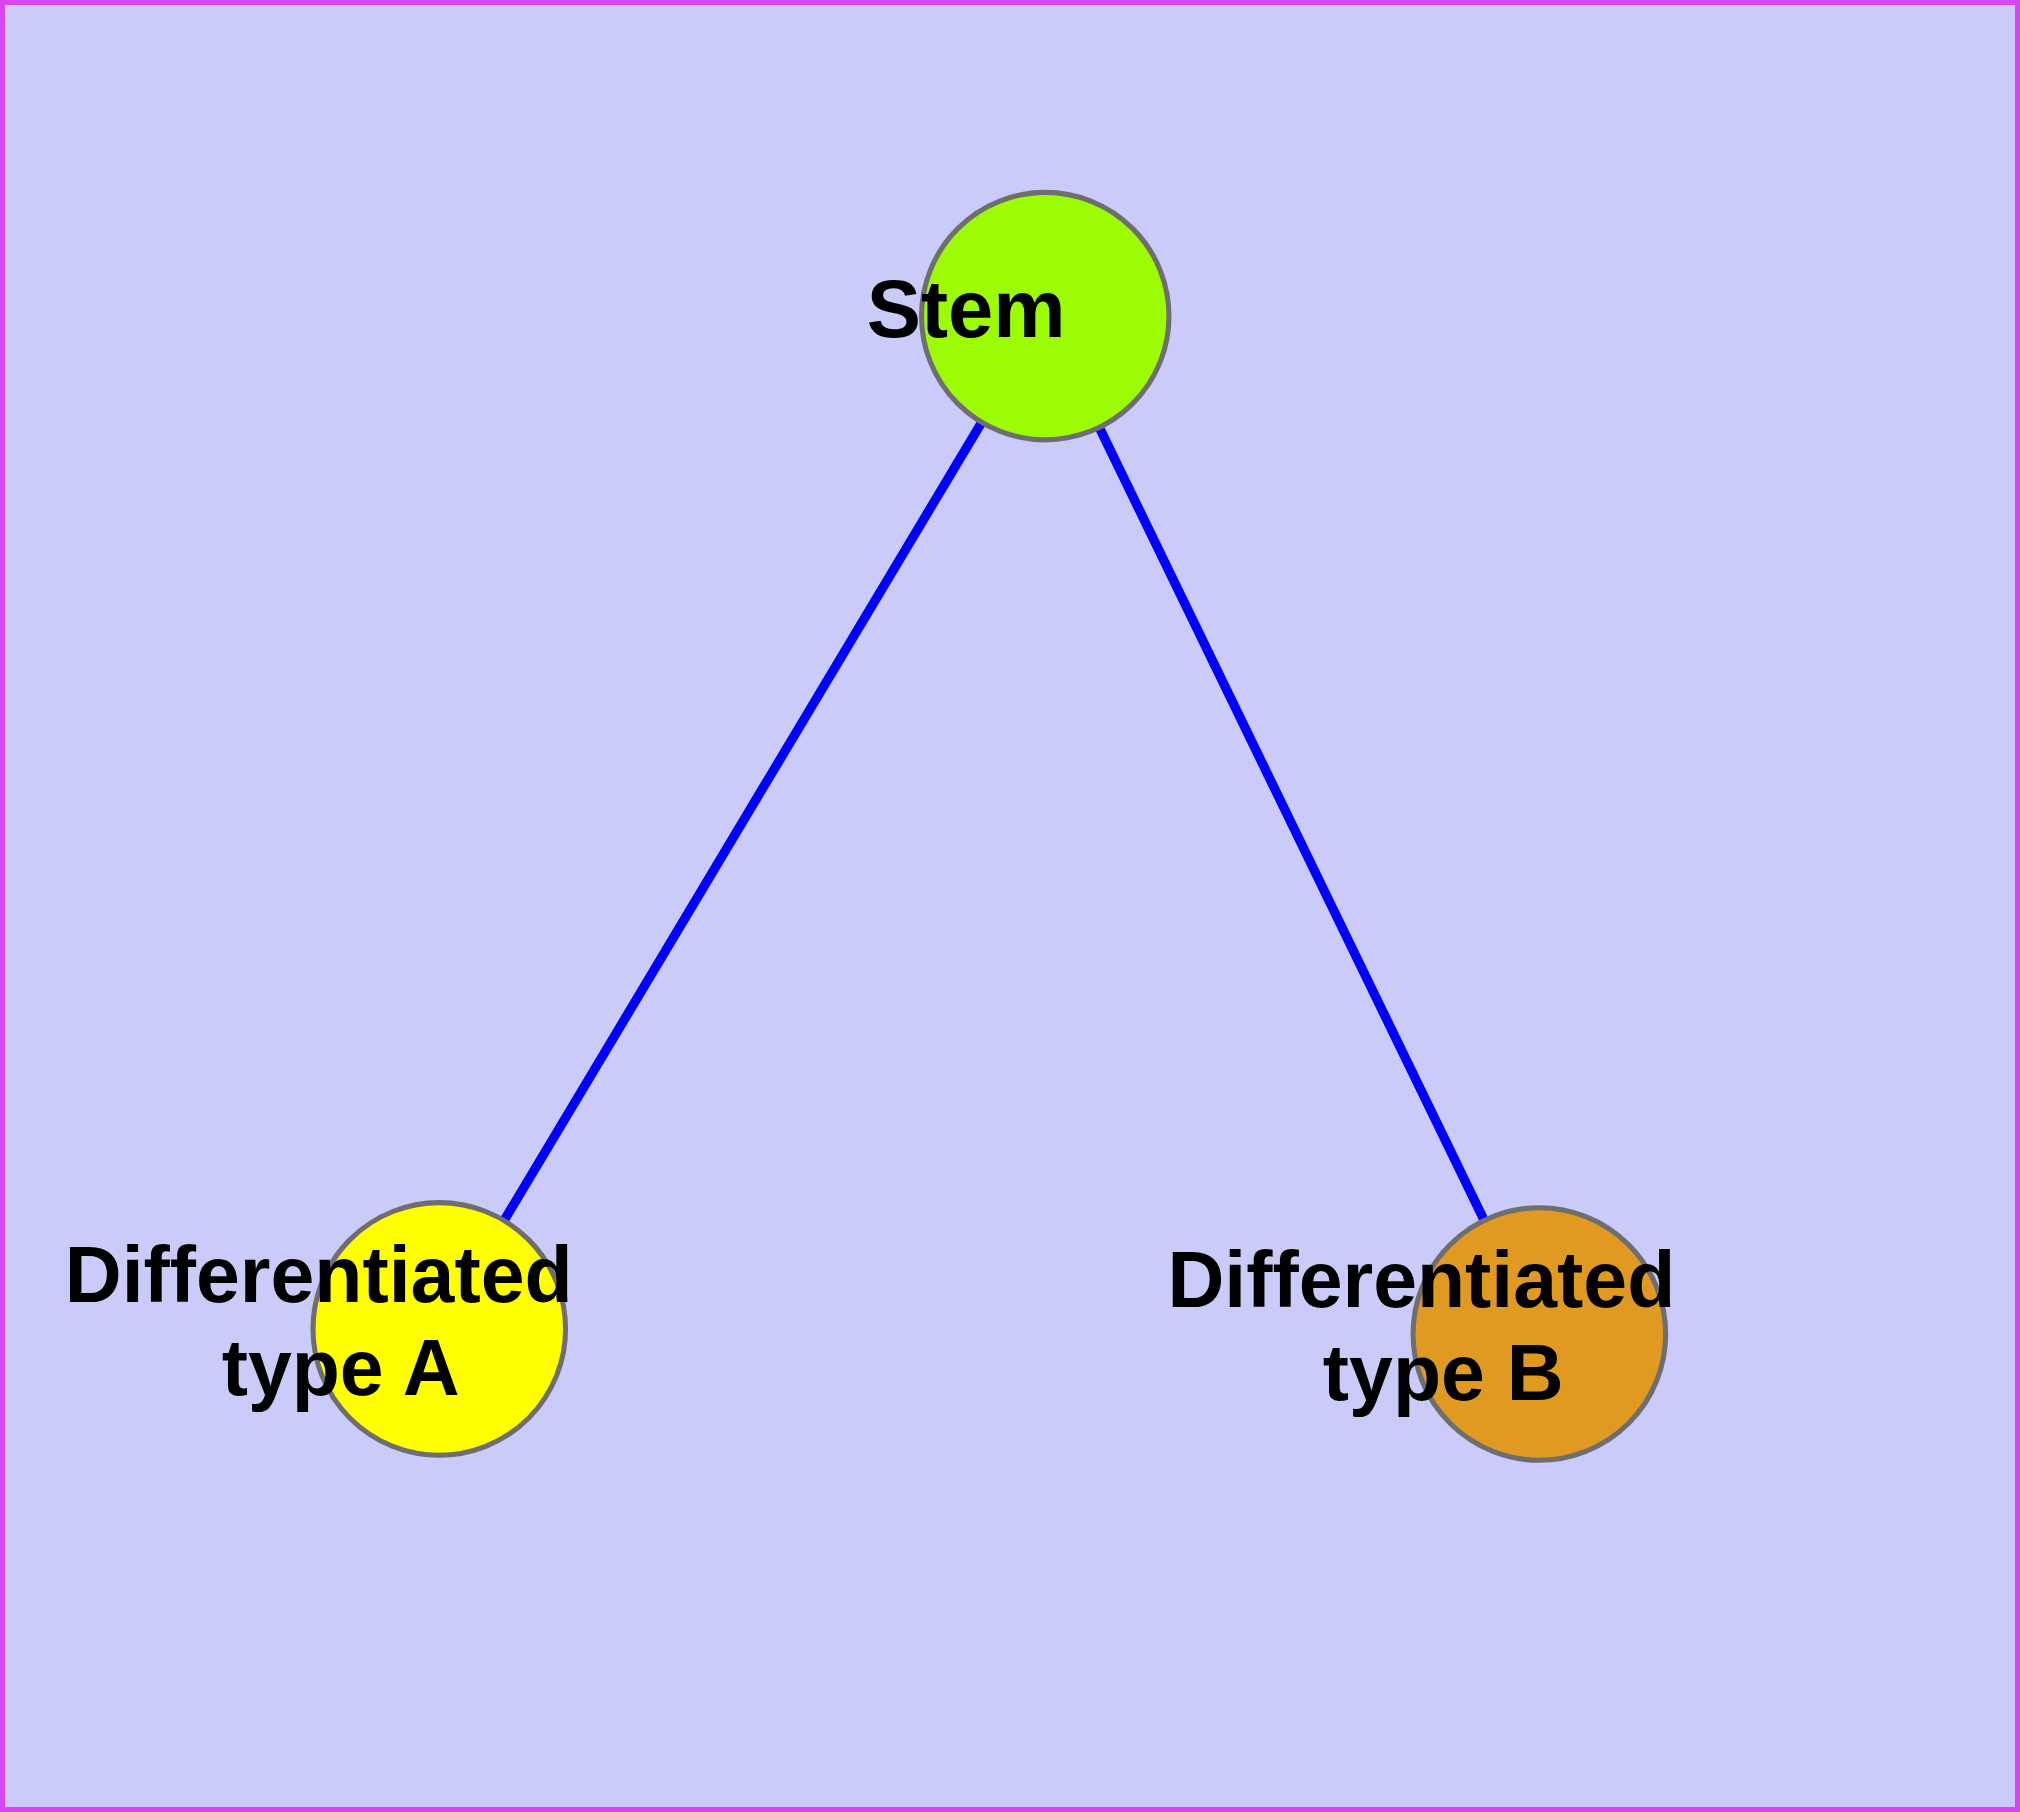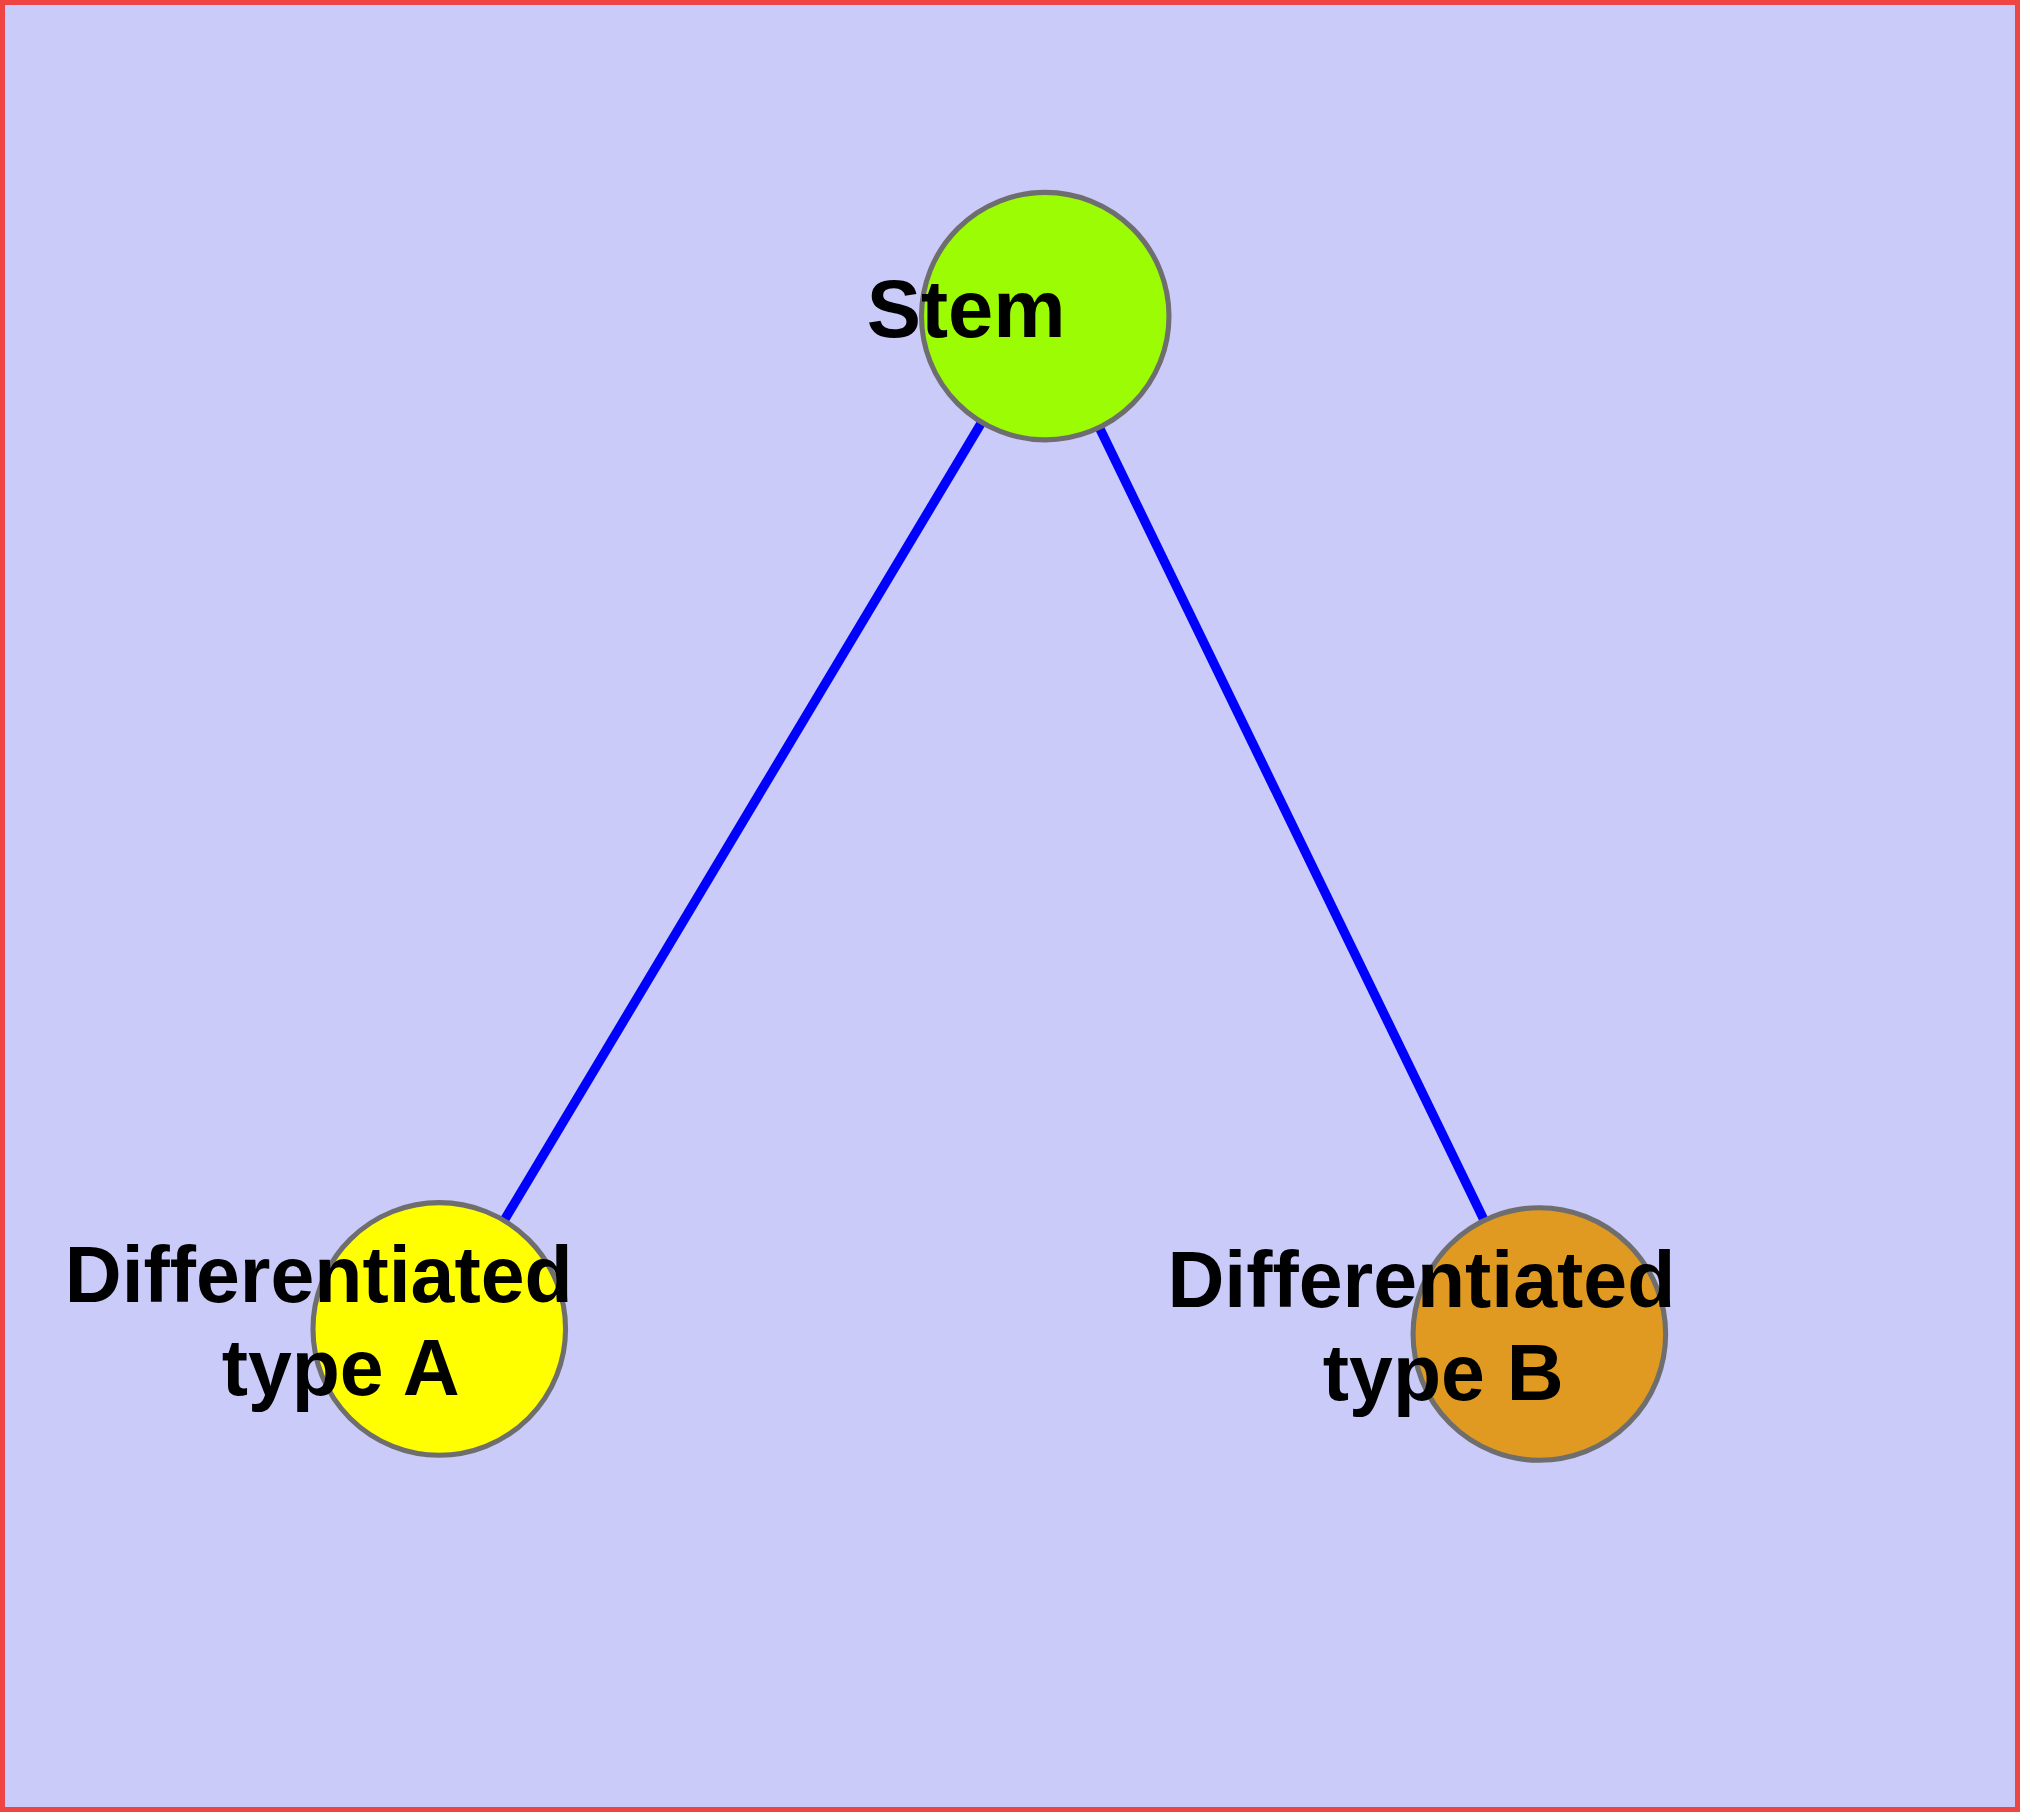--- a/index.html
+++ b/index.html
@@ -5,21 +5,21 @@
 <style>
   html, body {
     margin: 0;
     padding: 0;
     background: #ffffff;
   }
   #stage {
     position: relative;
     width: 2021px;
     height: 1812px;
-    background: #ef4444;
+    background: #d946ef;
     overflow: hidden;
     font-family: "Liberation Sans", sans-serif;
   }
   #canvas-bg {
     position: absolute;
     left: 5.1px;
     top: 5.1px;
     width: 2010px;
     height: 1802px;
     background: #cbcbfa;

